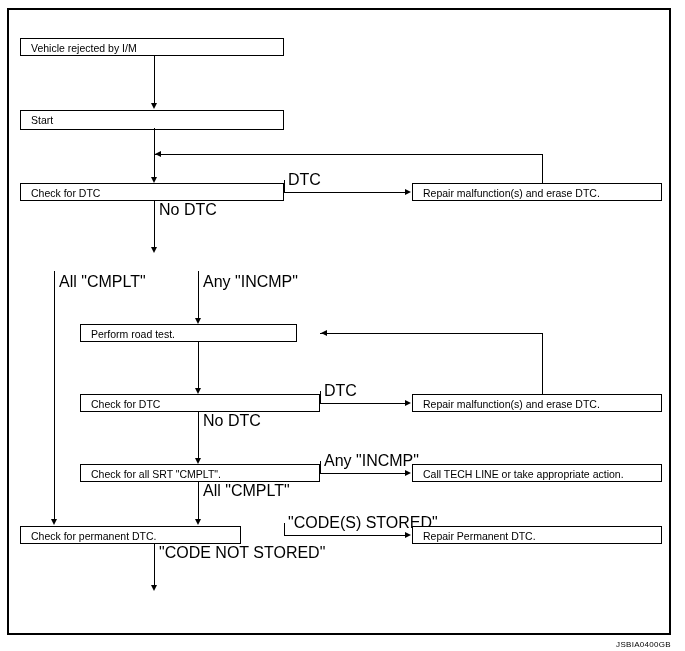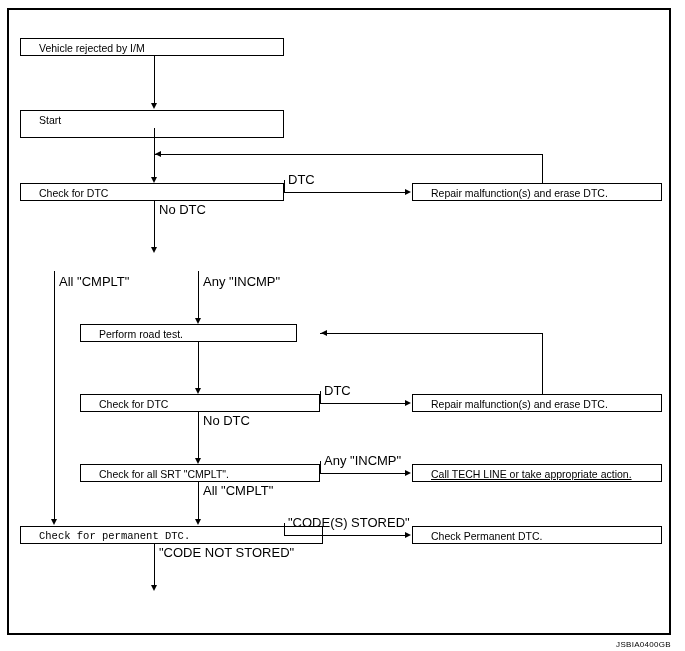--- a/index.html
+++ b/index.html
@@ -30,21 +30,21 @@
   }
   
   .box {
     position: absolute;
     border: 1px solid #000000;
     background: #ffffff;
     box-sizing: border-box;
     font-size: 10.5px;
     color: #000000;
     line-height: 18px;
-    padding-left: 18px;
+    padding-left: 10px;
     white-space: nowrap;
     overflow: hidden;
   }
   
   .vline {
     position: absolute;
     width: 1px;
     background: #000000;
   }
   .hline {
@@ -73,21 +73,21 @@
     position: absolute;
     width: 0;
     height: 0;
     border-top: 3.5px solid transparent;
     border-bottom: 3.5px solid transparent;
     border-left: 6px solid #000000;
   }
   
   .elabel {
     position: absolute;
-    font-size: 13px;
+    font-size: 16px;
     color: #000000;
     white-space: nowrap;
     line-height: 12px;
   }
   
   #figcode {
     position: absolute;
     right: 14px;
     bottom: 2px;
     font-size: 8px;
@@ -102,21 +102,21 @@
 <div id="page">
   <div id="frame">
 
     <div class="box" style="left:11px; top:28px; width:264px; height:18px;">
       <span>Vehicle rejected by I/M</span>
     </div>
 
     <div class="vline" style="left:145px; top:46px; height:48px;"></div>
     <div class="arrow-down" style="left:141.5px; top:93px;"></div>
 
-    <div class="box" style="left:11px; top:100px; width:264px; height:28px;">
+    <div class="box" style="left:11px; top:100px; width:264px; height:20px;">
       <span>Start</span>
     </div>
 
     <div class="vline" style="left:145px; top:118px; height:50px;"></div>
     <div class="arrow-down" style="left:141.5px; top:167px;"></div>
 
     <div class="arrow-left" style="left:146px; top:140.5px;"></div>
 
     <div class="box" style="left:11px; top:173px; width:264px; height:18px;">
       <span>Check for DTC</span>
@@ -178,39 +178,39 @@
 
     <div class="box" style="left:71px; top:454px; width:240px; height:18px;">
       <span>Check for all SRT "CMPLT".</span>
     </div>
 
     <div class="hline" style="left:311px; top:463px; width:86px;"></div>
     <div class="arrow-right" style="left:396px; top:459.5px;"></div>
     <div class="vline" style="left:311px; top:451px; height:12px;"></div>
     <div class="elabel" style="left:315px; top:445px;">Any "INCMP"</div>
 
-    <div class="box" style="left:403px; top:454px; width:250px; height:18px;text-decoration:underline;">
+    <div class="box" style="left:403px; top:454px; width:250px; height:18px;">
       <span>Call TECH LINE or take appropriate action.</span>
     </div>
 
     <div class="vline" style="left:189px; top:472px; height:38px;"></div>
     <div class="arrow-down" style="left:185.5px; top:509px;"></div>
     <div class="elabel" style="left:194px; top:475px;">All "CMPLT"</div>
 
-    <div class="box" style="left:11px; top:516px; width:303px; height:18px;font-family:Liberation Mono, monospace;">
+    <div class="box" style="left:11px; top:516px; width:221px; height:18px;">
       <span>Check for permanent DTC.</span>
     </div>
 
     <div class="hline" style="left:275px; top:525px; width:122px;"></div>
     <div class="arrow-right" style="left:396px; top:521.5px;"></div>
     <div class="vline" style="left:275px; top:513px; height:12px;"></div>
     <div class="elabel" style="left:279px; top:507px;">"CODE(S) STORED"</div>
 
     <div class="box" style="left:403px; top:516px; width:250px; height:18px;">
-      <span>Check Permanent DTC.</span>
+      <span>Repair Permanent DTC.</span>
     </div>
 
     <div class="vline" style="left:145px; top:534px; height:42px;"></div>
     <div class="arrow-down" style="left:141.5px; top:575px;"></div>
     <div class="elabel" style="left:150px; top:537px;">"CODE NOT STORED"</div>
 
 
   </div>
 
   <div id="figcode">JSBIA0400GB</div>

